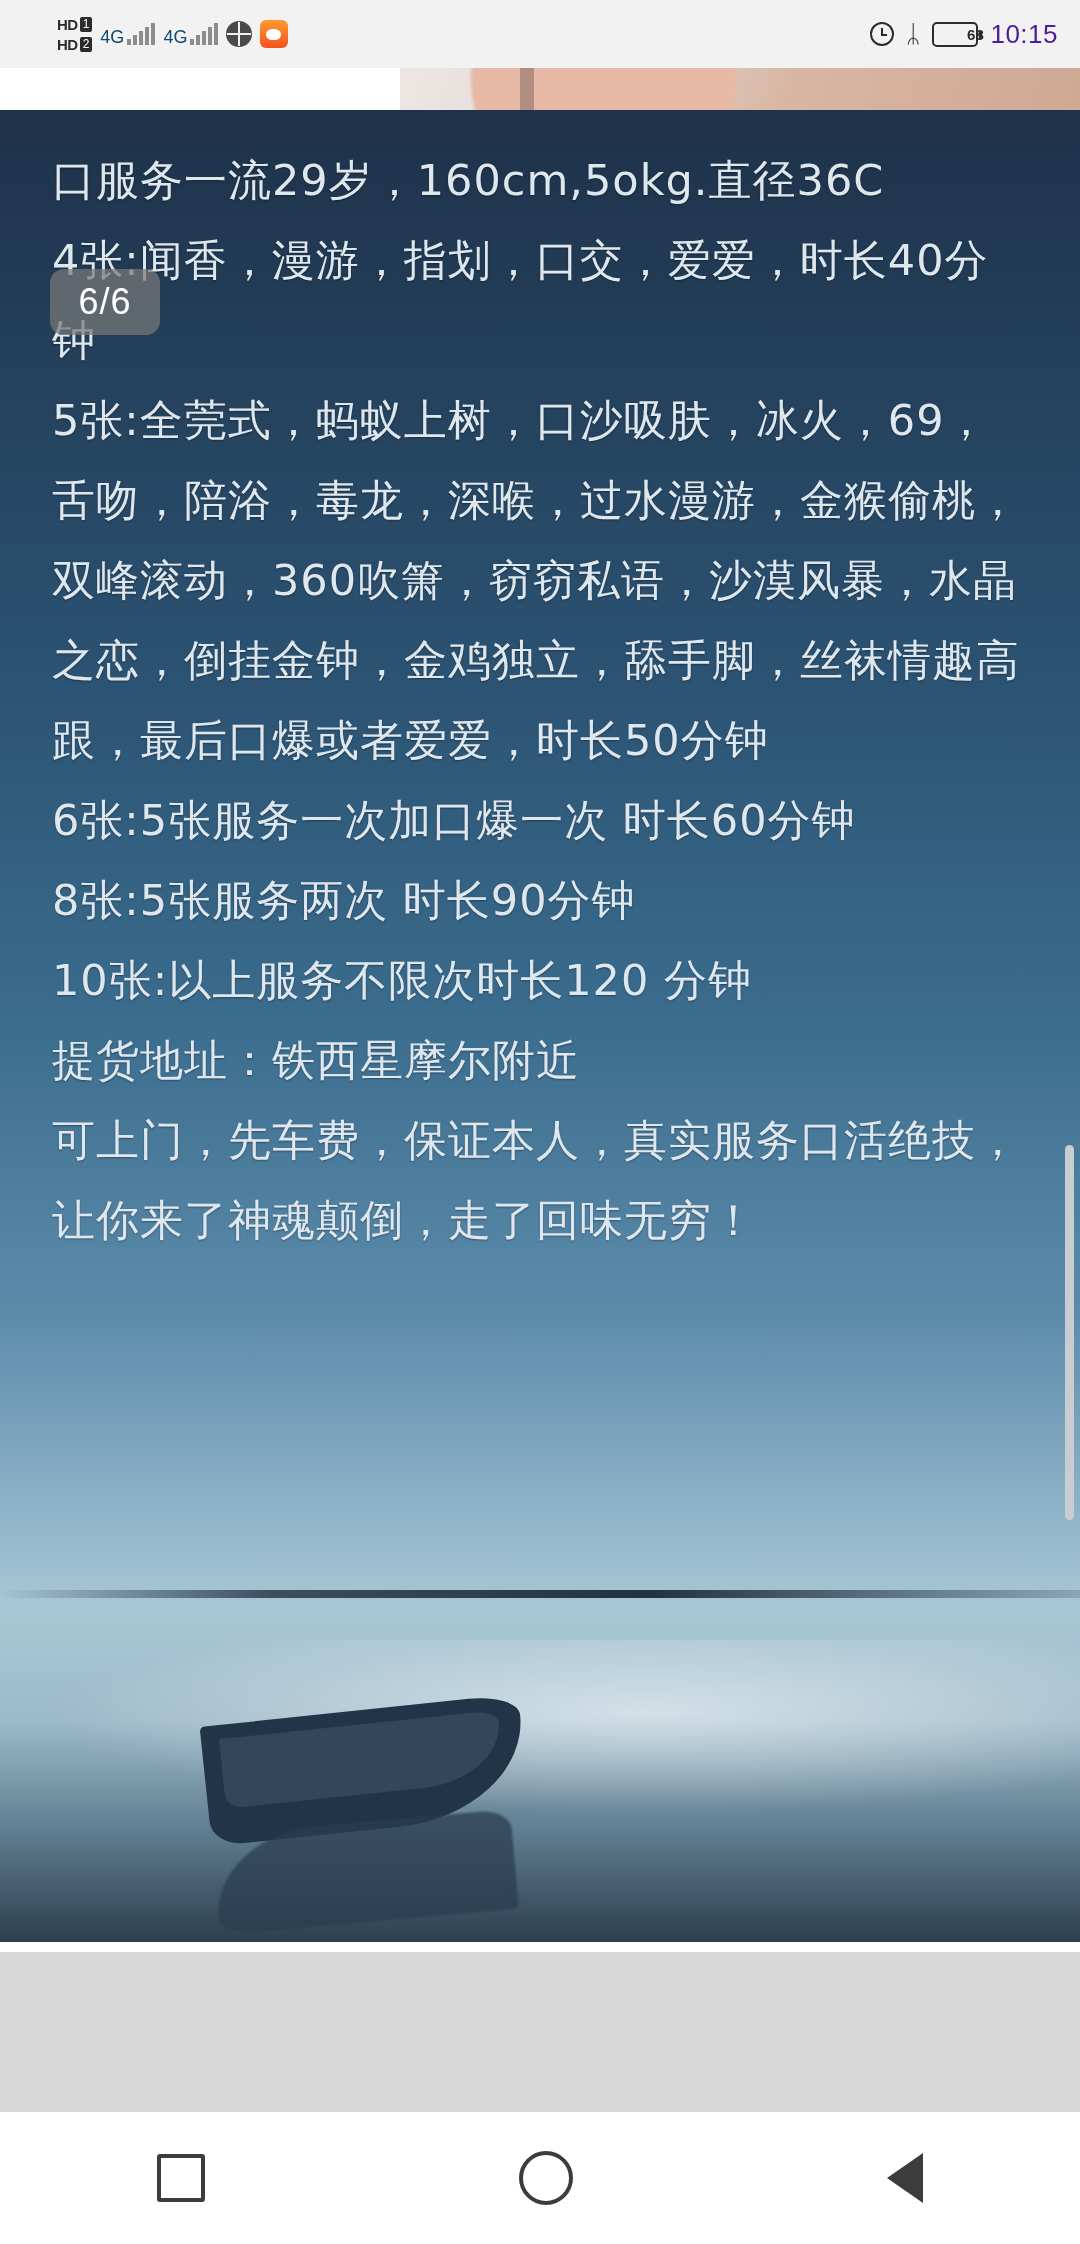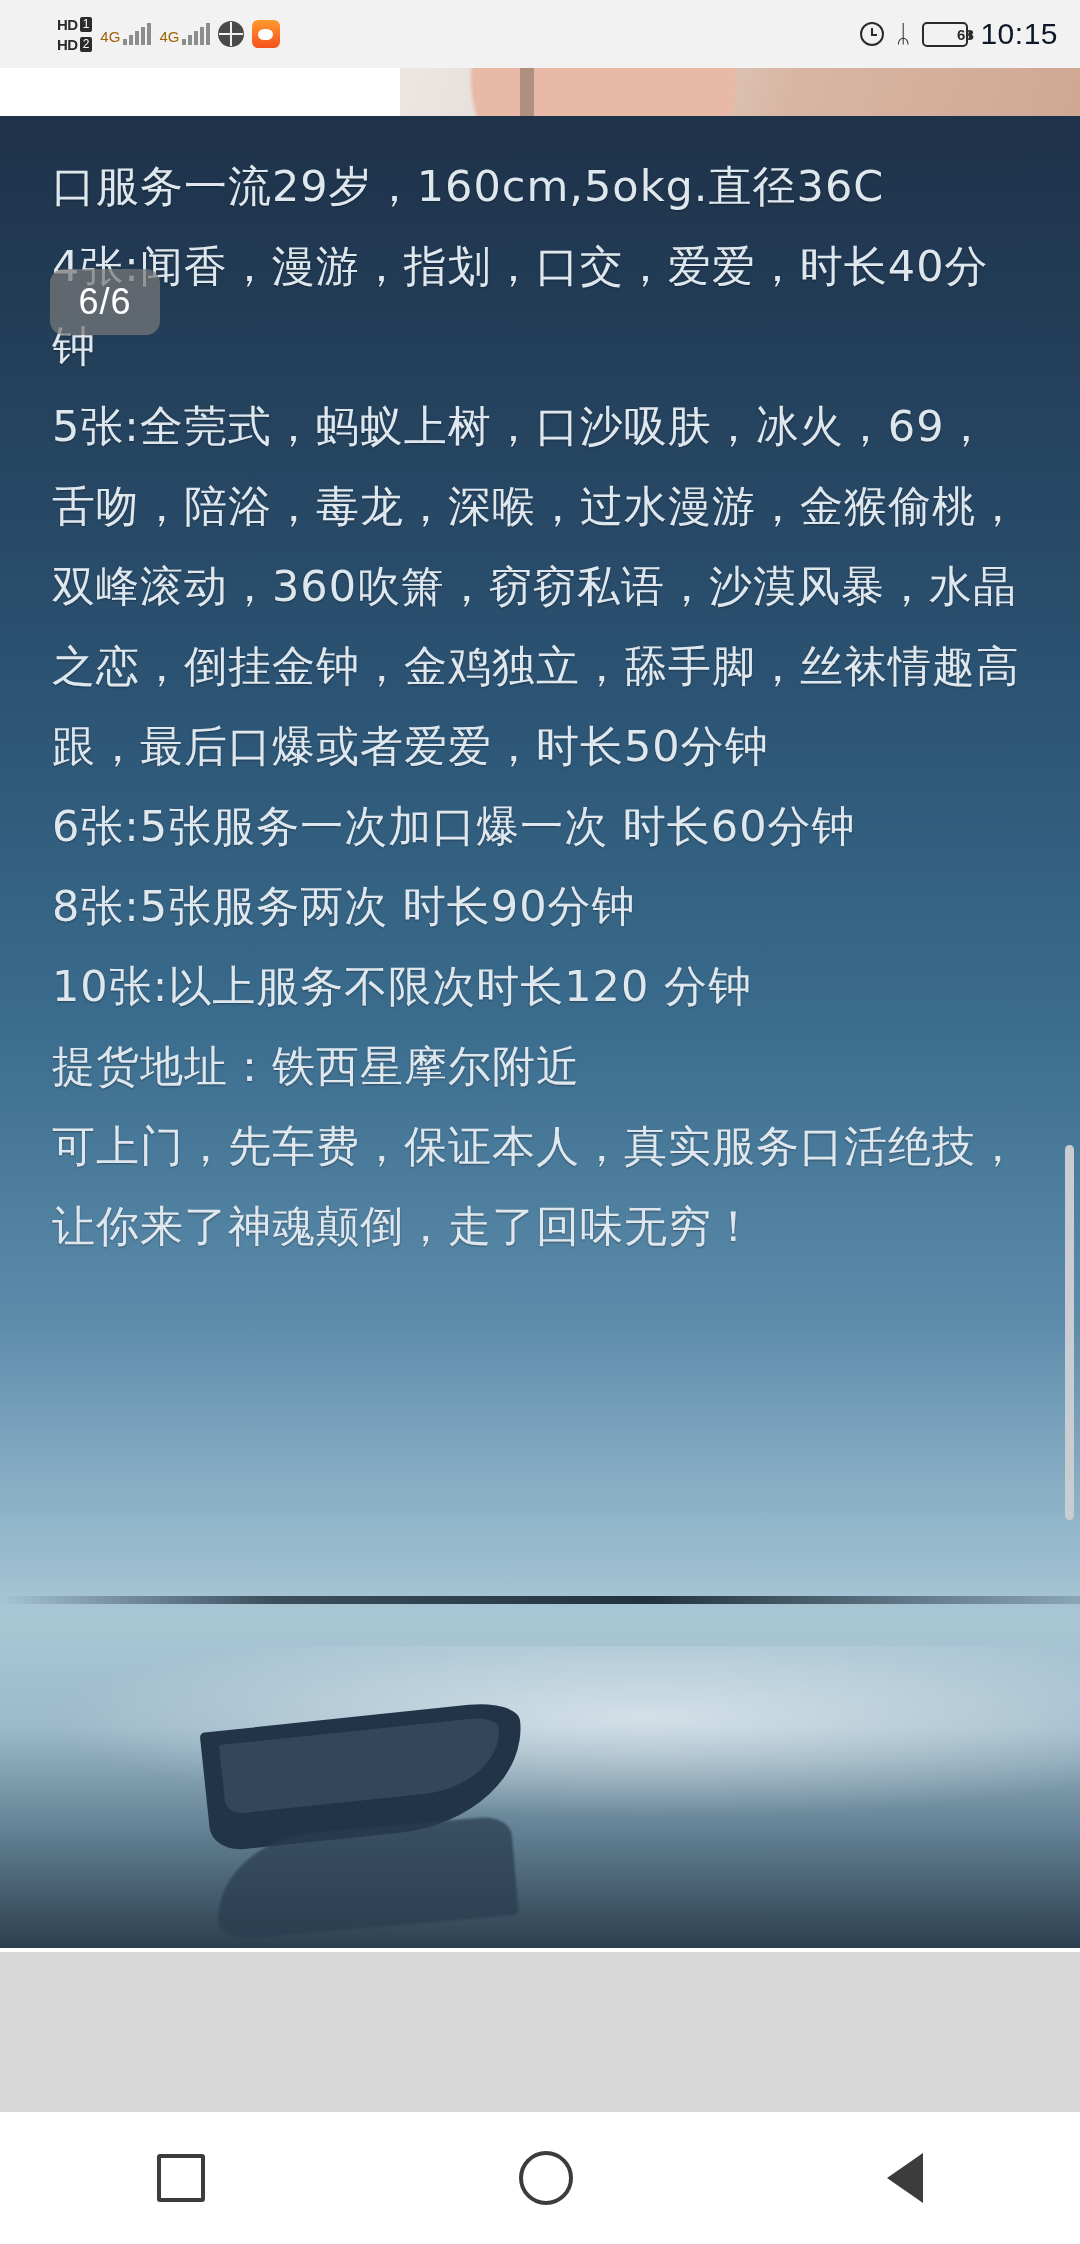--- a/index.html
+++ b/index.html
@@ -57,22 +57,22 @@
     border-radius: 2px;
     padding: 0 3px;
     line-height: 15px;
   }
   .net-grp {
     display: flex;
     align-items: flex-end;
     gap: 3px;
   }
   .g4 {
-    font-size: 15px;
-    color: #a16207;
+    font-size: 18px;
+    color: #0c4a6e;
     line-height: 16px;
   }
   .bars {
     display: flex;
     align-items: flex-end;
     gap: 2px;
     height: 22px;
   }
   .bars i {
     display: block;
@@ -170,22 +170,22 @@
     width: 3px; height: 8px;
     background: #2b2b2b;
     border-radius: 0 2px 2px 0;
   }
   .battery span {
     font-size: 15px;
     font-weight: bold;
     color: #2b2b2b;
   }
   .status-time {
-    font-size: 30px;
-    color: #0f172a;
+    font-size: 26px;
+    color: #4c1d95;
     letter-spacing: 0.5px;
   }
 
   
   .top-strip {
     position: absolute;
     top: 68px; left: 0;
     width: 1080px;
     height: 52px;
     background: #ffffff;
@@ -204,21 +204,21 @@
     position: absolute;
     left: 120px; top: 130px;
     width: 14px; height: 70px;
     background: #b08f7e;
     border-radius: 3px;
   }
 
   
   .image-area {
     position: absolute;
-    top: 116px; left: 0;
+    top: 110px; left: 0;
     width: 1080px;
     height: 1832px;
     background: linear-gradient(180deg,
        #1e3249 0%,
        #24405b 14%,
        #2c5474 32%,
        #3b6d8e 50%,
        #5d8cab 66%,
        #8db2c7 76%,
        #aac7d6 82%,

